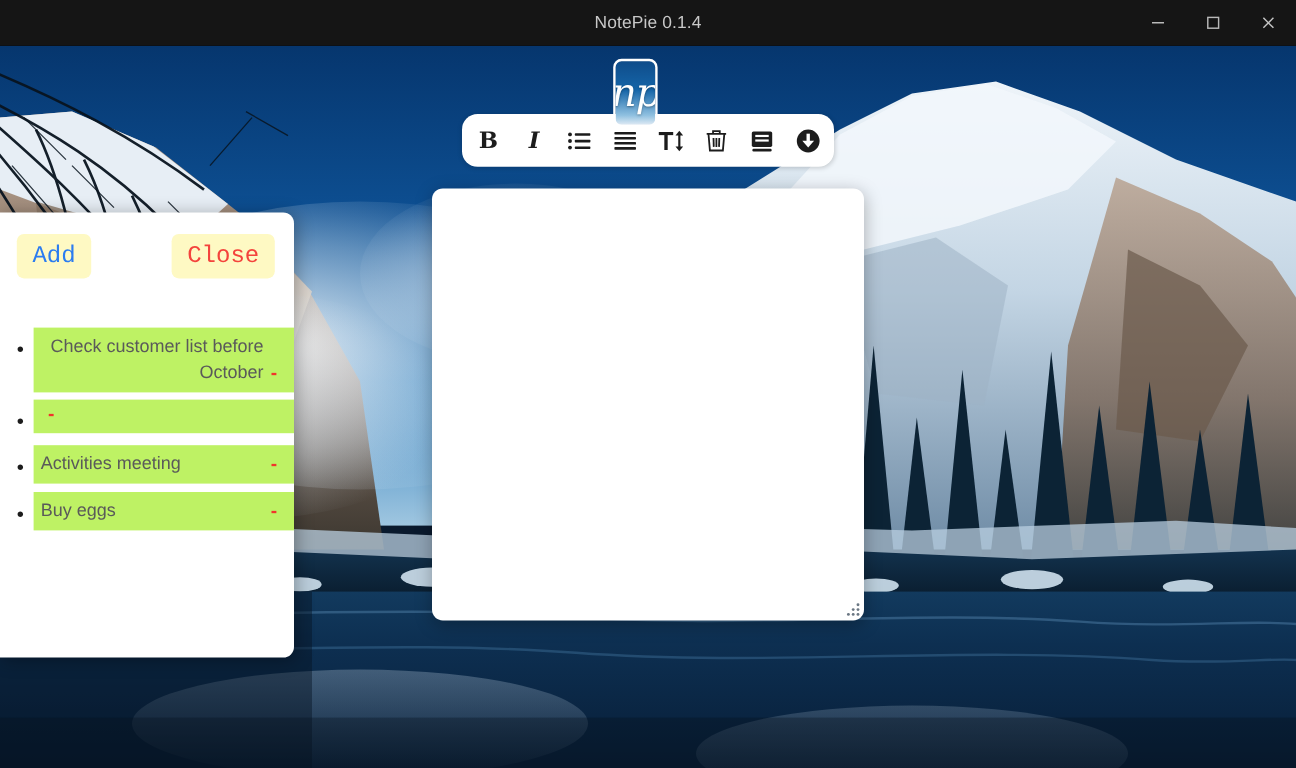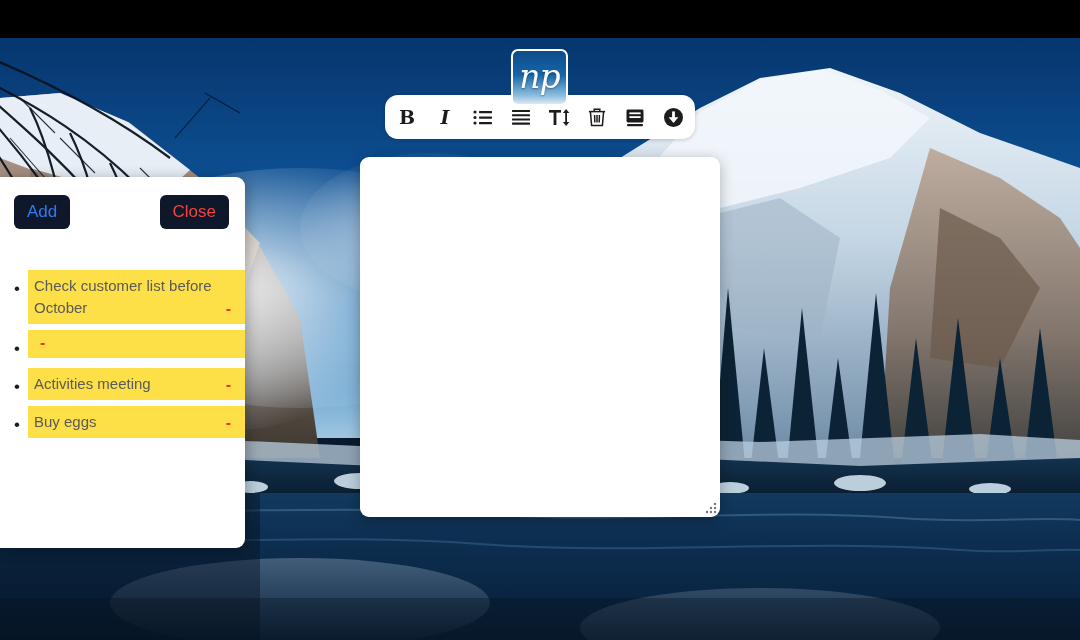--- a/index.html
+++ b/index.html
@@ -58,21 +58,21 @@
     height: 602px;
     overflow: hidden;
     background: #0a1a2e;
   }
   .wallpaper svg { display: block; }
 
   
   .logo-box {
     position: absolute;
     left: 511px; top: 49px;
-    width: 57px; height: 57px;
+    width: 37px; height: 57px;
     border: 2px solid #ffffff;
     border-radius: 7px;
     background: linear-gradient(180deg, #0f4c8a 0%, #1565a8 45%, #8fc0e0 85%, #dfeaf4 100%);
     display: flex;
     align-items: center;
     justify-content: center;
     z-index: 20;
     overflow: hidden;
   }
   .logo-text {
@@ -153,26 +153,26 @@
     z-index: 12;
     box-shadow: 2px 2px 14px rgba(0,0,0,0.3);
     overflow: hidden;
   }
   .panel-actions {
     display: flex;
     justify-content: space-between;
     padding: 18px 16px 0 14px;
   }
   .action-btn {
-    background: #0f172a;
+    background: #fef9c3;
     border: none;
     border-radius: 6px;
     padding: 7px 13px;
-    font-family: Liberation Sans, sans-serif;
-    font-size: 17px;
+    font-family: Liberation Mono, monospace;
+    font-size: 20px;
     cursor: pointer;
     line-height: 1.15;
   }
   .action-btn.add { color: #2b7cf0; }
   .action-btn.close { color: #f4433c; }
 
   .note-list {
     list-style: none;
     margin: 41px 0 0 0;
     padding: 0;
@@ -186,27 +186,28 @@
   .note-bullet {
     width: 14px;
     flex: 0 0 14px;
     color: #1c1c1c;
     font-size: 17px;
     line-height: 1.55;
     padding-top: 6px;
   }
   .note-body {
     flex: 1 1 auto;
-    background: #fde047;
+    background: #bef264;
     display: flex;
     align-items: flex-end;
     justify-content: space-between;
     padding: 5px 6px 5px 6px;
     min-height: 26px;
     margin-right: -40px; 
+    text-align: right;
   }
   .note-text {
     font-size: 15px;
     color: #5a5a5a;
     line-height: 1.47;
     max-width: 196px;
   }
   .note-remove {
     color: #f0342c;
     font-size: 16px;
@@ -483,14 +484,36 @@
         <span class="note-bullet">•</span>
         <span class="note-body">
           <span class="note-text">Buy eggs</span>
           <span class="note-remove">-</span>
         </span>
       </li>
 
     </ul>
   </div>
 
+  <div class="titlebar">
+    <span class="titlebar-title">NotePie 0.1.4</span>
+
+    <div class="win-controls">
+      <div class="win-btn">
+        <svg width="14" height="14" viewBox="0 0 14 14">
+          <line x1="2" y1="7" x2="12" y2="7" stroke="#b9b9b9" stroke-width="1.2"></line>
+        </svg>
+      </div>
+      <div class="win-btn">
+        <svg width="14" height="14" viewBox="0 0 14 14">
+          <rect x="2.5" y="2.5" width="9" height="9" fill="none" stroke="#b9b9b9" stroke-width="1.2"></rect>
+        </svg>
+      </div>
+      <div class="win-btn">
+        <svg width="14" height="14" viewBox="0 0 14 14">
+          <line x1="2.8" y1="2.8" x2="11.2" y2="11.2" stroke="#c4c4c4" stroke-width="1.2"></line>
+          <line x1="11.2" y1="2.8" x2="2.8" y2="11.2" stroke="#c4c4c4" stroke-width="1.2"></line>
+        </svg>
+      </div>
+    </div>
+  </div>
 
 </div>
 
 </body></html>

